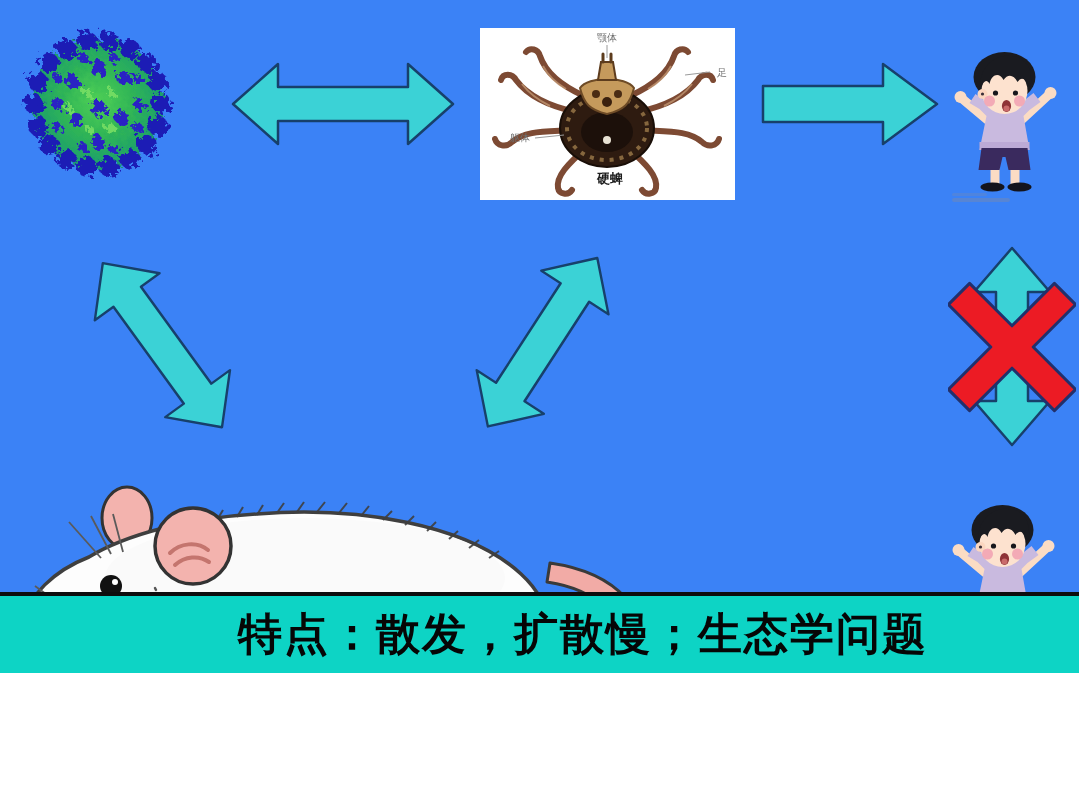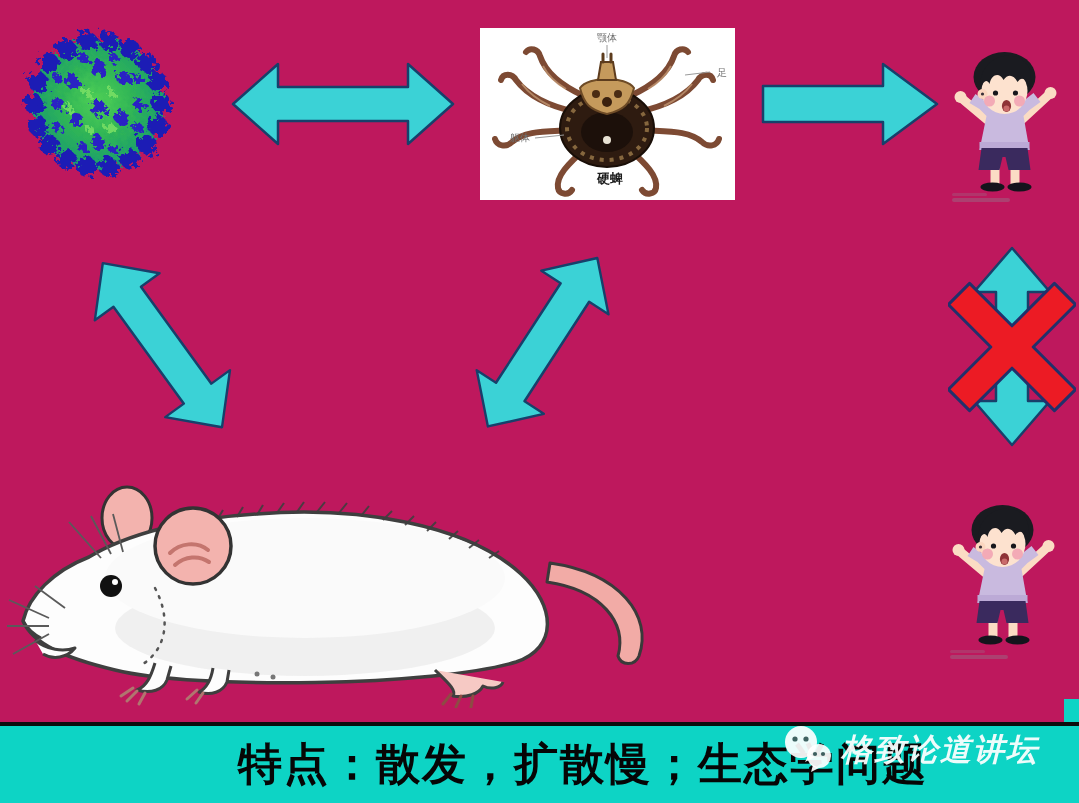--- a/index.html
+++ b/index.html
@@ -1,17 +1,17 @@
 <!DOCTYPE html>
 <html><head>
 <meta charset="utf-8">
 <style>
   html,body{margin:0;padding:0;background:#ffffff;}
   .canvas{
-    position:relative;width:1079px;height:803px;background:#be185d;
+    position:relative;width:1079px;height:673px;background:#3b82f6;
     overflow:hidden;font-family:"Liberation Sans","DejaVu Sans",sans-serif;
   }
   .abs{position:absolute;}
   svg{display:block;}
 
   
   .banner{
     position:absolute;left:0;bottom:0;width:1079px;height:77px;
     border-top:4px solid #0d0d0d;
     display:flex;align-items:center;

